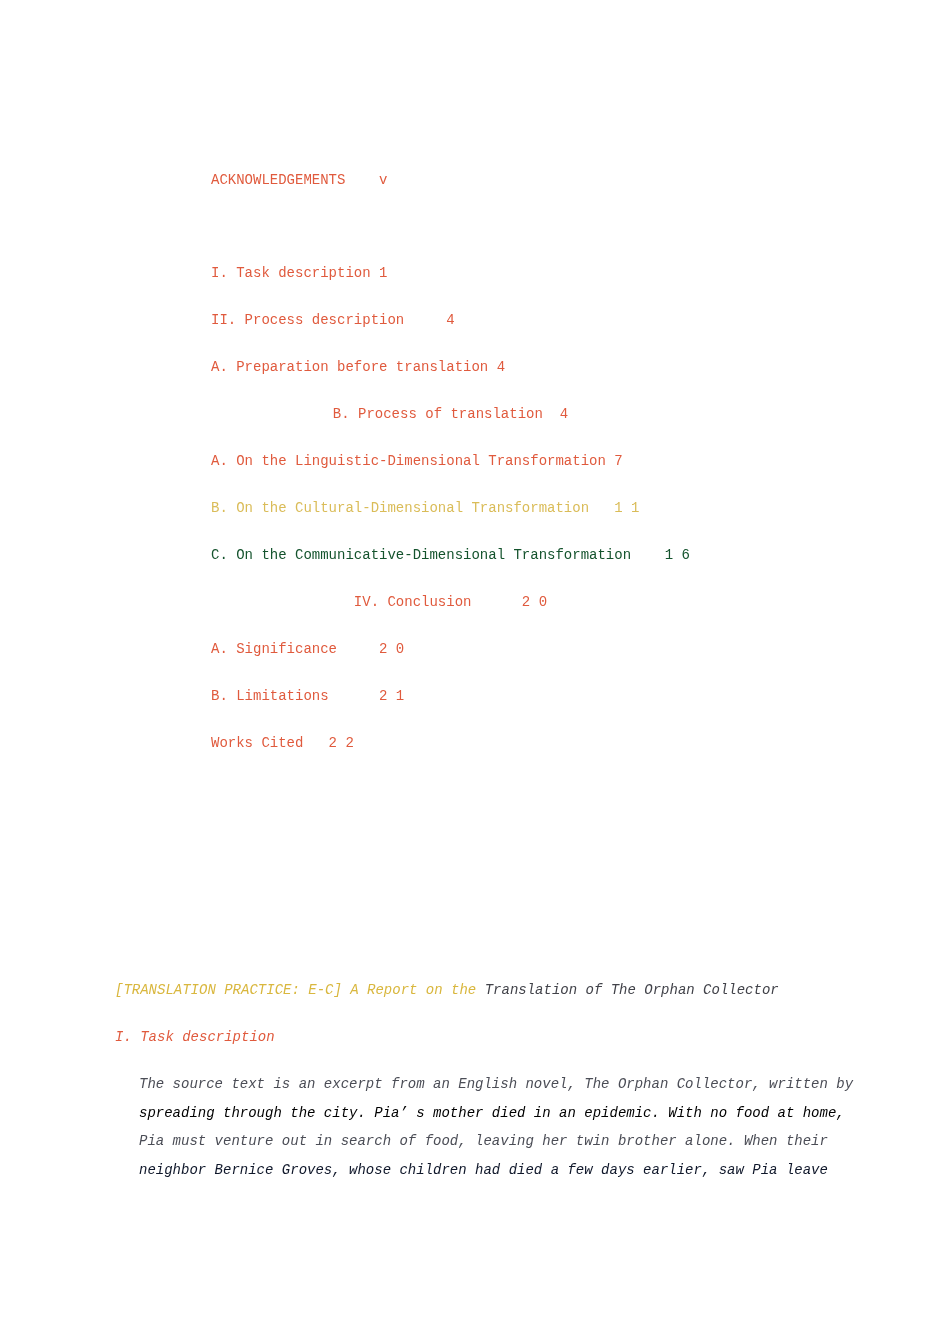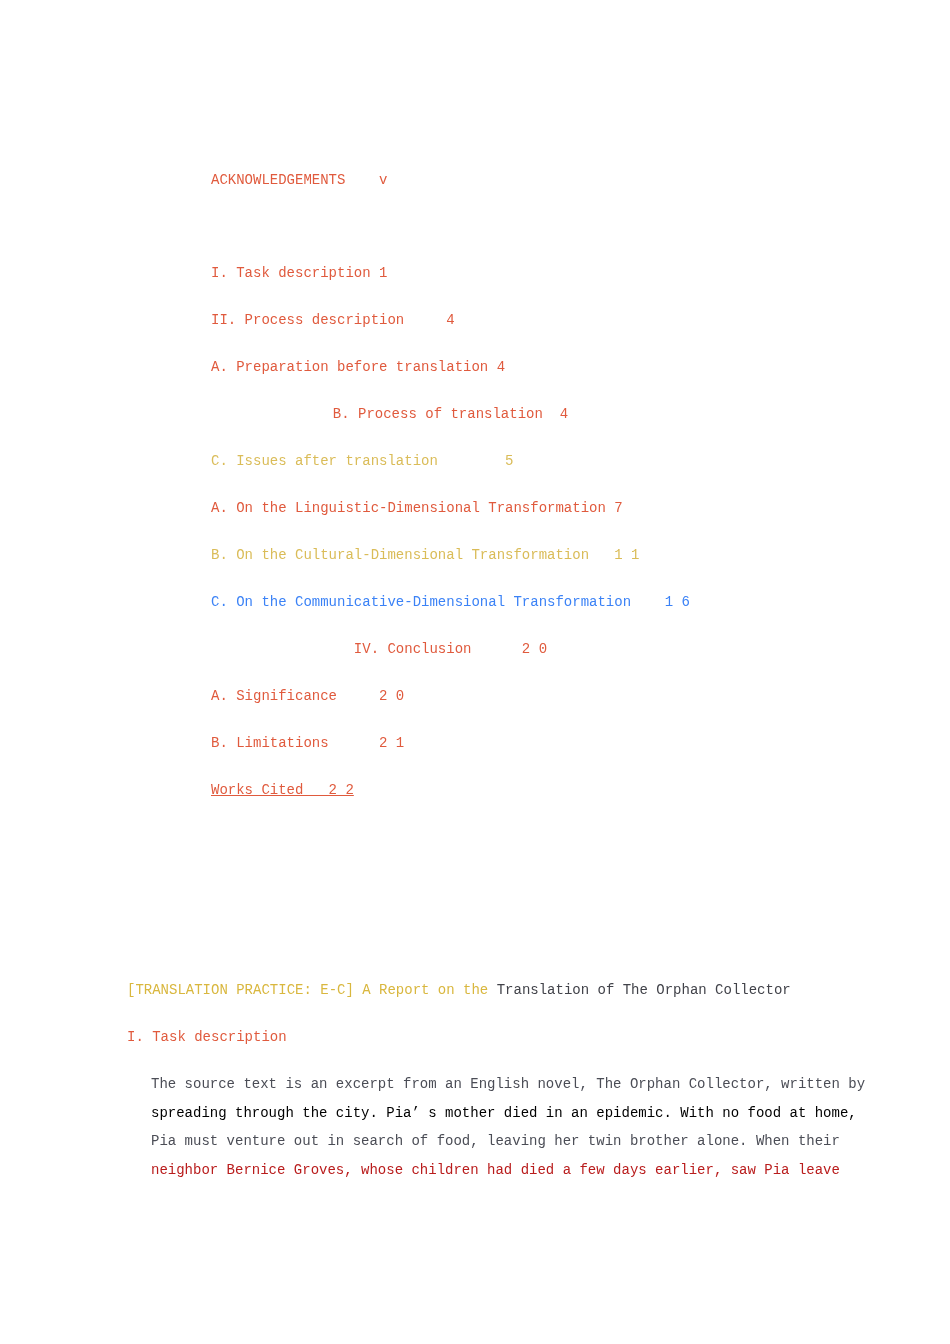--- a/index.html
+++ b/index.html
@@ -26,22 +26,23 @@
   .toc-row {
     height: 47px;
     line-height: 20px;
     white-space: pre;
   }
   .toc-spacer {
     height: 46px;
   }
   .report {
     position: absolute;
-    left: 127px;
+    left: 115px;
     top: 980px;
+    font-style: italic;
   }
   .report-title, .report-heading {
     height: 47px;
     line-height: 20px;
     white-space: pre;
   }
   .body-line {
     height: 28.7px;
     line-height: 20px;
     white-space: pre;
@@ -53,34 +54,33 @@
 
 <div class="page">
 
   <div class="toc">
     <div class="toc-row" style="color: rgb(224, 90, 61);">ACKNOWLEDGEMENTS    v</div>
     <div class="toc-spacer"></div>
     <div class="toc-row" style="color: rgb(224, 90, 61);">I. Task description 1</div>
     <div class="toc-row" style="color: rgb(224, 90, 61);">II. Process description     4</div>
     <div class="toc-row" style="color: rgb(224, 90, 61);">A. Preparation before translation 4</div>
     <div class="toc-row" style="color: rgb(224, 90, 61); text-align: center;">B. Process of translation  4</div>
-    <div class="toc-row" style="color: rgb(218, 188, 88);">C. Issues after translation        5</div>
     <div class="toc-row" style="color: rgb(224, 90, 61);">A. On the Linguistic-Dimensional Transformation 7</div>
     <div class="toc-row" style="color: rgb(218, 188, 88);">B. On the Cultural-Dimensional Transformation   1 1</div>
-    <div class="toc-row" style="color: #3b82f6;">C. On the Communicative-Dimensional Transformation    1 6</div>
+    <div class="toc-row" style="color: #14532d;">C. On the Communicative-Dimensional Transformation    1 6</div>
     <div class="toc-row" style="color: rgb(224, 90, 61); text-align: center;">IV. Conclusion      2 0</div>
     <div class="toc-row" style="color: rgb(224, 90, 61); font-family: Liberation Mono, monospace;">A. Significance     2 0</div>
     <div class="toc-row" style="color: rgb(224, 90, 61);">B. Limitations      2 1</div>
-    <div class="toc-row" style="color: rgb(224, 90, 61); text-decoration: underline;">Works Cited   2 2</div>
+    <div class="toc-row" style="color: rgb(224, 90, 61);">Works Cited   2 2</div>
   </div>
 
   <div class="report">
     <div class="report-title"><span style="color: rgb(217, 183, 62);">[TRANSLATION PRACTICE: E-C] A Report on the </span><span style="color: rgb(65, 66, 73);">Translation of The Orphan Collector</span></div>
     <div class="report-heading" style="color: rgb(224, 90, 61);">I. Task description</div>
     <div class="report-body">
       <div class="body-line" style="color: rgb(75, 77, 86);">The source text is an excerpt from an English novel, The Orphan Collector, written by</div>
       <div class="body-line" style="color: #000000;">spreading through the city. Pia’ s mother died in an epidemic. With no food at home,</div>
       <div class="body-line" style="color: rgb(75, 77, 86);">Pia must venture out in search of food, leaving her twin brother alone. When their</div>
-      <div class="body-line" style="color: #b91c1c;">neighbor Bernice Groves, whose children had died a few days earlier, saw Pia leave</div>
+      <div class="body-line" style="color: #0f172a;">neighbor Bernice Groves, whose children had died a few days earlier, saw Pia leave</div>
     </div>
   </div>
 
 </div>
 
 </body></html>

